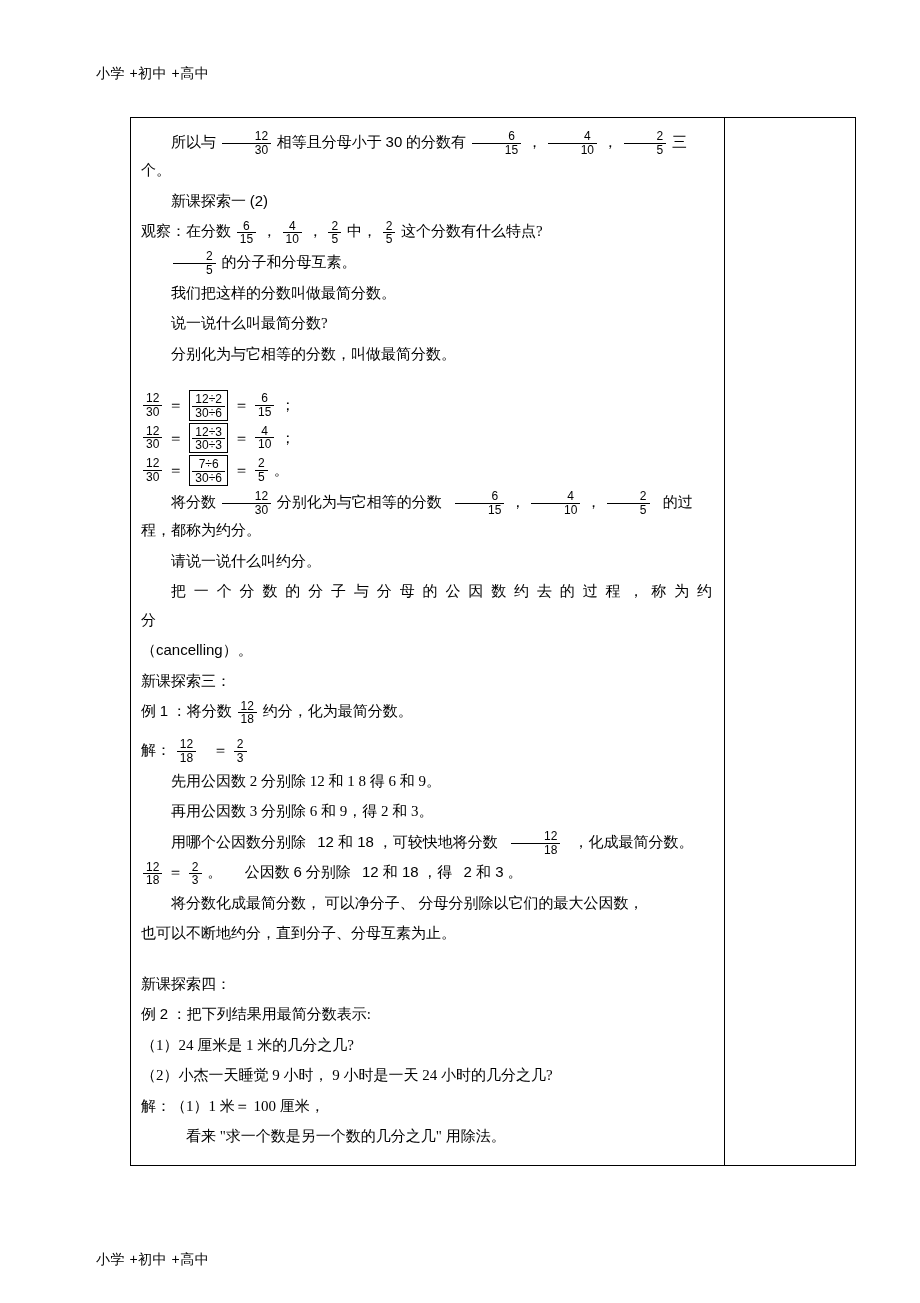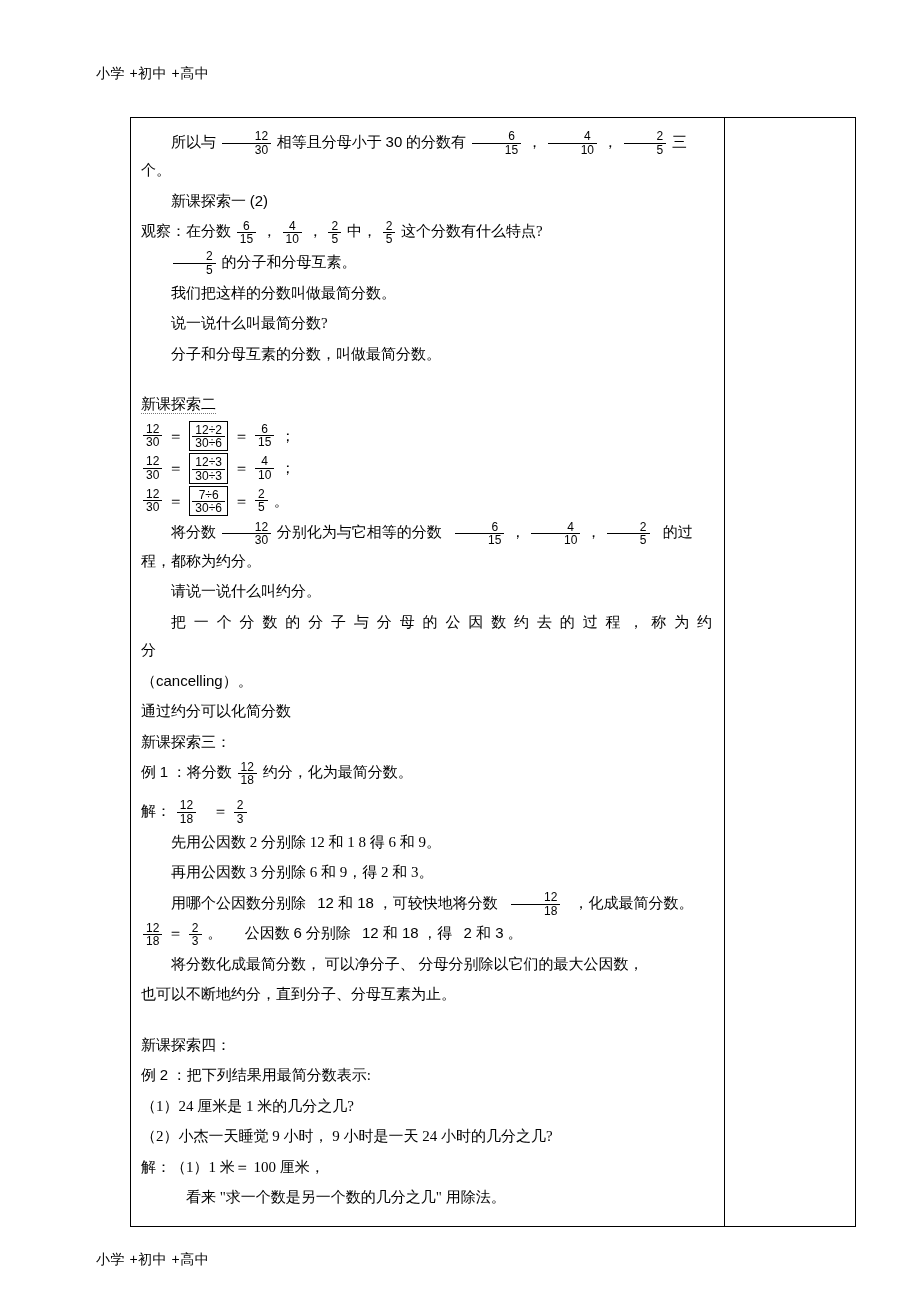--- a/index.html
+++ b/index.html
@@ -124,27 +124,24 @@
         <span>这个分数有什么特点?</span>
       </div>
 
       <div class="line indent1">
         <span class="frac"><span class="num">2</span><span class="den">5</span></span>
         <span>的分子和分母互素。</span>
       </div>
 
       <div class="line indent1">我们把这样的分数叫做最简分数。</div>
       <div class="line indent1">说一说什么叫最简分数?</div>
-      <div class="line indent1">分子和分母互素的分数，叫做最简分数。</div>
+      <div class="line indent1">分别化为与它相等的分数，叫做最简分数。</div>
 
       <div style="height:18px"></div>
 
-      <div class="line">
-        <span class="dash-under">新课探索二</span>
-      </div>
 
       <div class="eqline">
         <span class="frac">
             <span class="num">12</span>
             <span class="den">30</span>
           </span>
         <span class="txt">＝</span>
         <span class="boxed"><span class="frac"><span class="num">12÷2</span><span class="den">30÷6</span></span></span>
         <span class="txt">＝</span>
         <span class="frac">
@@ -200,21 +197,20 @@
 
       <div class="line indent1">请说一说什么叫约分。</div>
 
       <div class="line indent1 just">
         <span class="spread">把 一 个 分 数 的 分 子 与 分 母 的 公 因 数 约 去 的 过 程 ， 称 为 约 分</span>
       </div>
       <div class="line">
         <span>（</span><span class="arial">cancelling</span><span>）。</span>
       </div>
 
-      <div class="line">通过约分可以化简分数</div>
       <div class="line">新课探索三：</div>
 
       <div class="line">
         <span>例</span>
         <span class="arial">1</span>
         <span>：将分数</span>
         <span class="frac"><span class="num">12</span><span class="den">18</span></span>
         <span>约分，化为最简分数。</span>
       </div>
 

